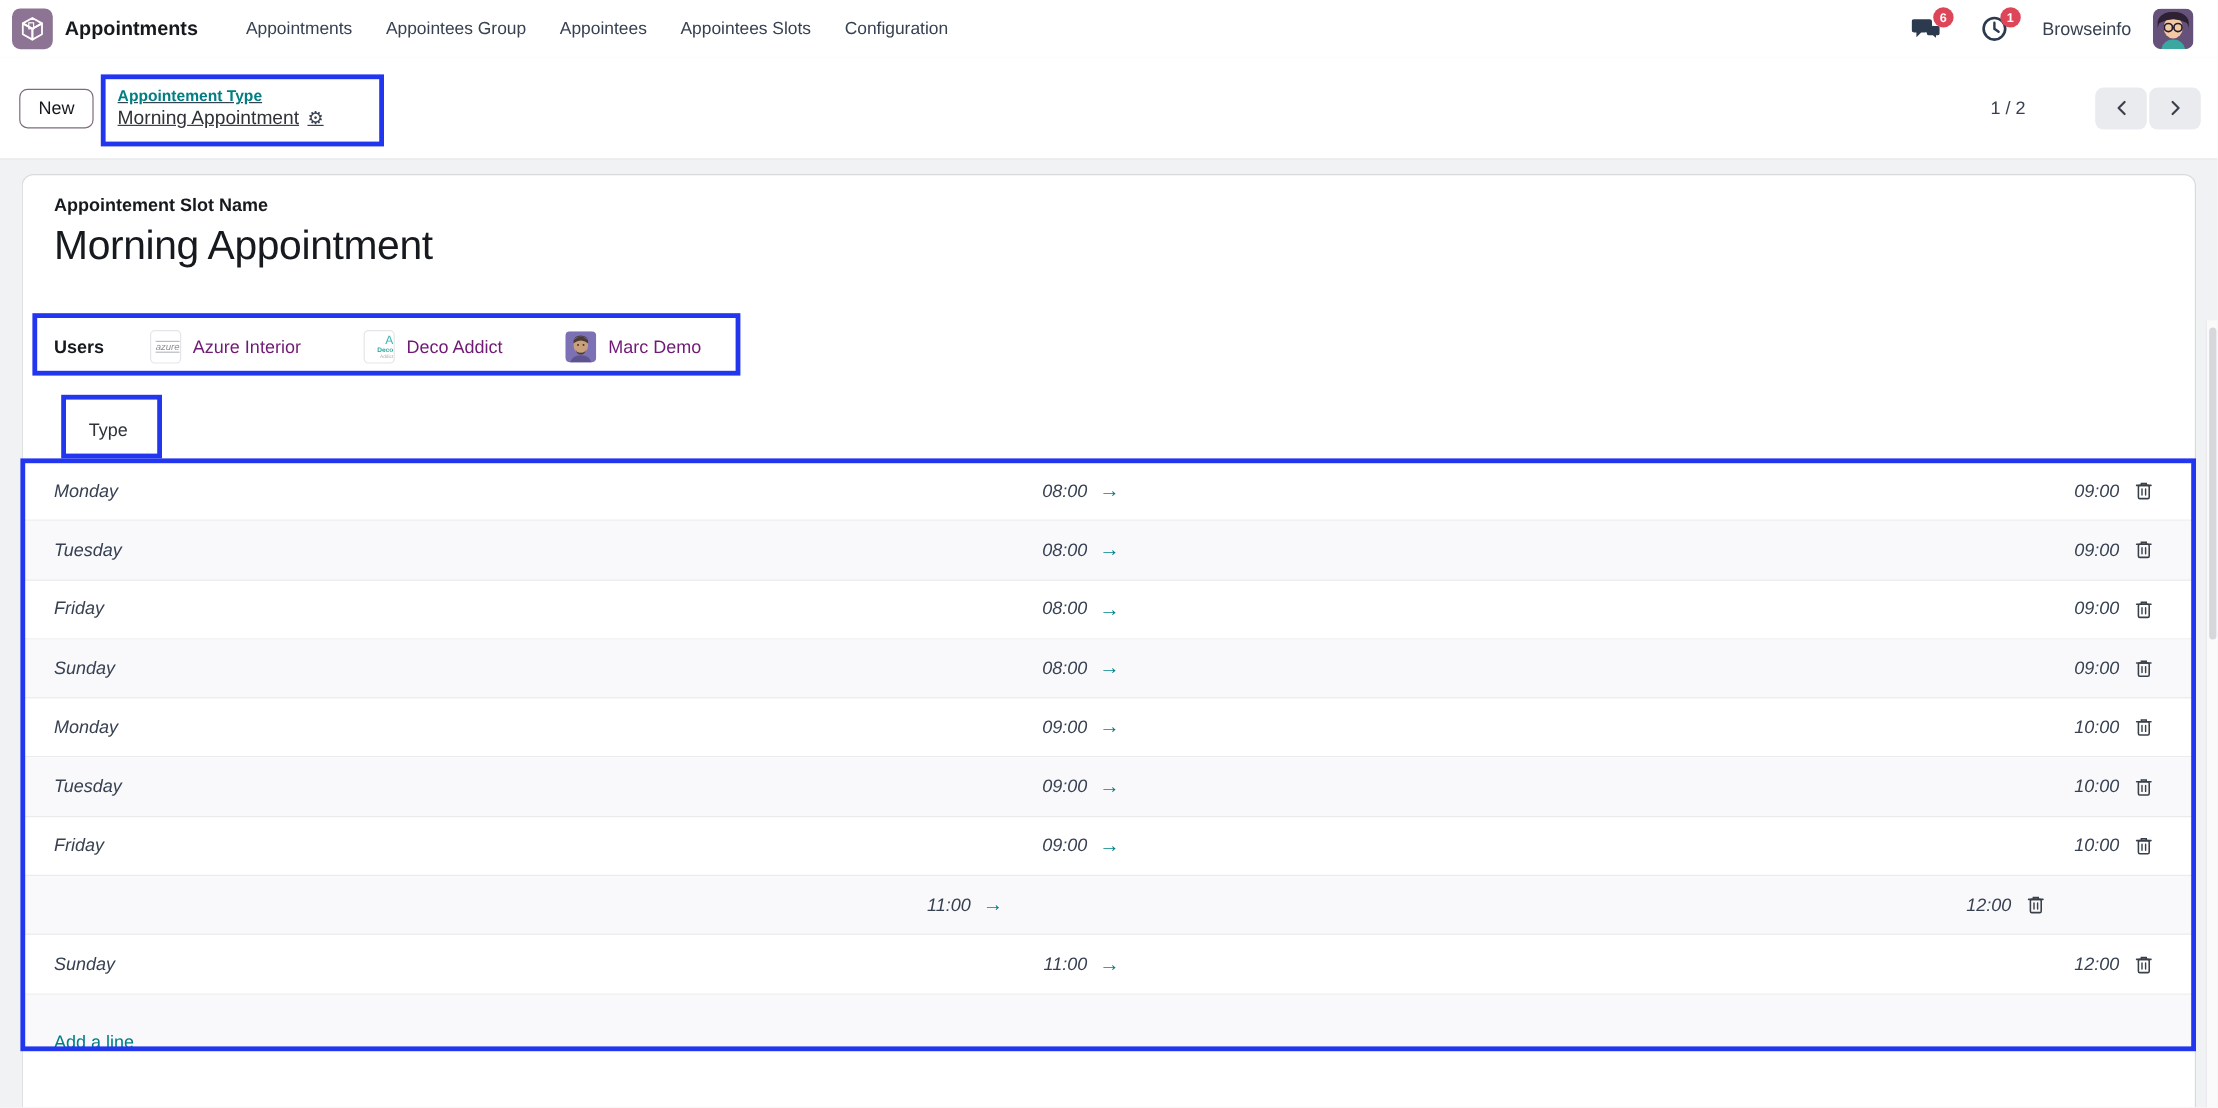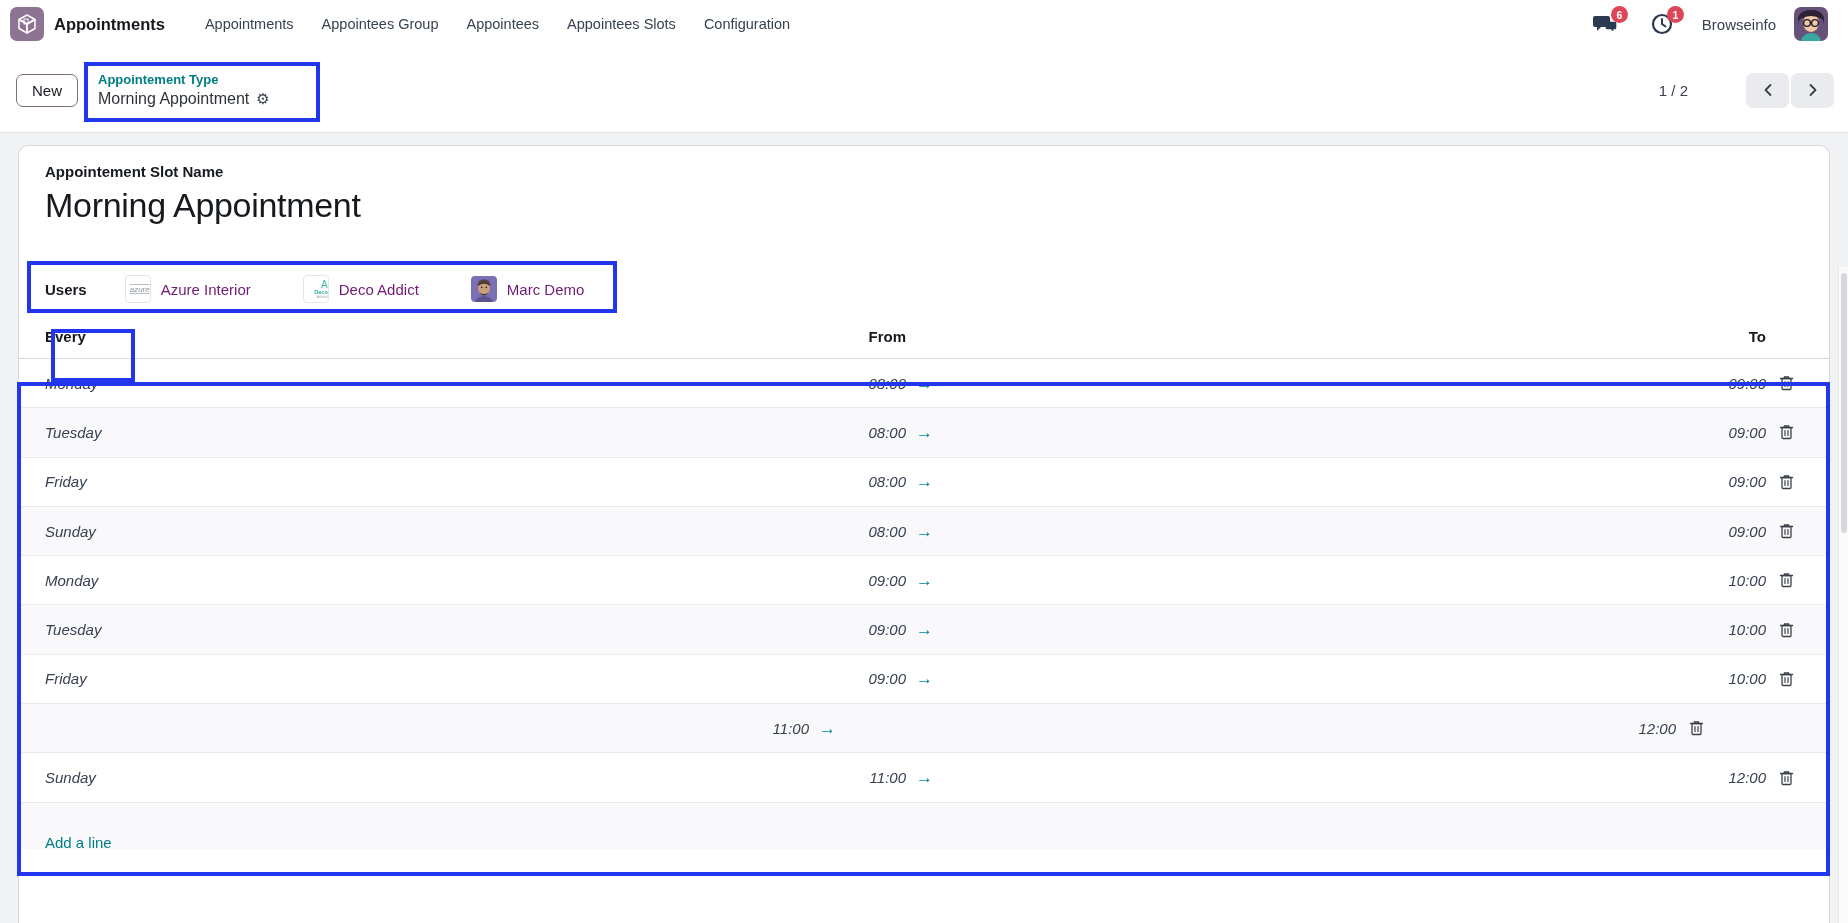--- a/index.html
+++ b/index.html
@@ -18,21 +18,21 @@
   .icon-wrap { position:relative; width:28px; height:26px; display:flex; align-items:center; justify-content:center; cursor:pointer; }
   .icon-wrap + .icon-wrap { margin-left:28px; }
   .badge { position:absolute; top:-5px; right:-8px; min-width:17px; height:17px; border-radius:9px; background:#dc4658; color:#fff;
            font-size:10.5px; font-weight:700; display:flex; align-items:center; justify-content:center; padding:0 4px; }
   .company-name { font-size:15px; color:#374151; margin-left:26px; }
   .user-avatar { width:34px; height:34px; border-radius:7px; overflow:hidden; margin-left:18px; flex:0 0 auto; cursor:pointer; }
   
   .control-panel { height:85px; background:#fff; display:flex; align-items:center; padding:0 14px 0 16px; border-bottom:1px solid #e2e3e6; }
   .btn-new { background:#fff; border:1px solid #7e6b7e; border-radius:7px; padding:7px 15px; font-size:15px; color:#16191d; cursor:pointer;
              font-family:inherit; }
-  .breadcrumb-block { margin-left:12px; display:flex; flex-direction:column; gap:2px; padding:4px 8px; }
+  .breadcrumb-block { margin-left:12px; display:flex; flex-direction:column; gap:2px; padding:4px 8px;text-decoration:underline; }
   .breadcrumb-parent { color:#017e84; font-size:13px; font-weight:700; line-height:15px; cursor:pointer; }
   .record-line { display:flex; align-items:center; gap:7px; }
   .record-name { font-size:16px; color:#2f3338; line-height:19px; }
   .gear-glyph { font-size:15px; color:#374151; cursor:pointer; line-height:15px; }
   .cp-right { margin-left:auto; display:flex; align-items:center;gap:40px; }
   .pager-count { font-size:15px; color:#374151; margin-right:18px; }
   .pager-btns { display:flex; gap:2px; }
   .pager-btn { width:43px; height:35px; background:#e9ebee; border:none; border-radius:7px; display:flex; align-items:center; justify-content:center; cursor:pointer; }
   
   .content-area { position:absolute; top:134px; left:0; right:0; bottom:0; background:#f1f2f4; }
@@ -195,31 +195,26 @@
               <path d="M8.5 14 Q9 19.5 13 19.5 Q17 19.5 17.5 14 Q17.5 18 13 18 Q8.5 18 8.5 14 Z" fill="#4a3b33"></path>
               <circle cx="10.7" cy="11.4" r="0.8" fill="#33281f"></circle>
               <circle cx="15.3" cy="11.4" r="0.8" fill="#33281f"></circle>
               <path d="M4 26 Q6 20 13 20 Q20 20 22 26 Z" fill="#5d548f"></path>
             </svg>
           </span>
           <span class="chip-name">Marc Demo</span>
         </div>
       </div>
 
+      <div class="tab-row">
+        <div class="tab-item">Type</div>
+      </div>
     </div>
 
     <div class="slots-table">
-      <div class="t-row t-head">
-        <div class="c-every">Every</div>
-        <div class="c-from">From</div>
-        <div class="c-arrow"></div>
-        <div></div>
-        <div class="c-to">To</div>
-        <div class="c-trash"></div>
-      </div>
       <div class="t-body">
   <div class="t-row">
     <div class="c-every">Monday</div>
     <div class="c-from">08:00</div>
     <div class="c-arrow"><span class="arrow-glyph">→</span></div>
     <div></div>
     <div class="c-to">09:00</div>
     <div class="c-trash">
       <button class="trash-btn">
         <svg width="15" height="16" viewBox="0 0 15 16">

